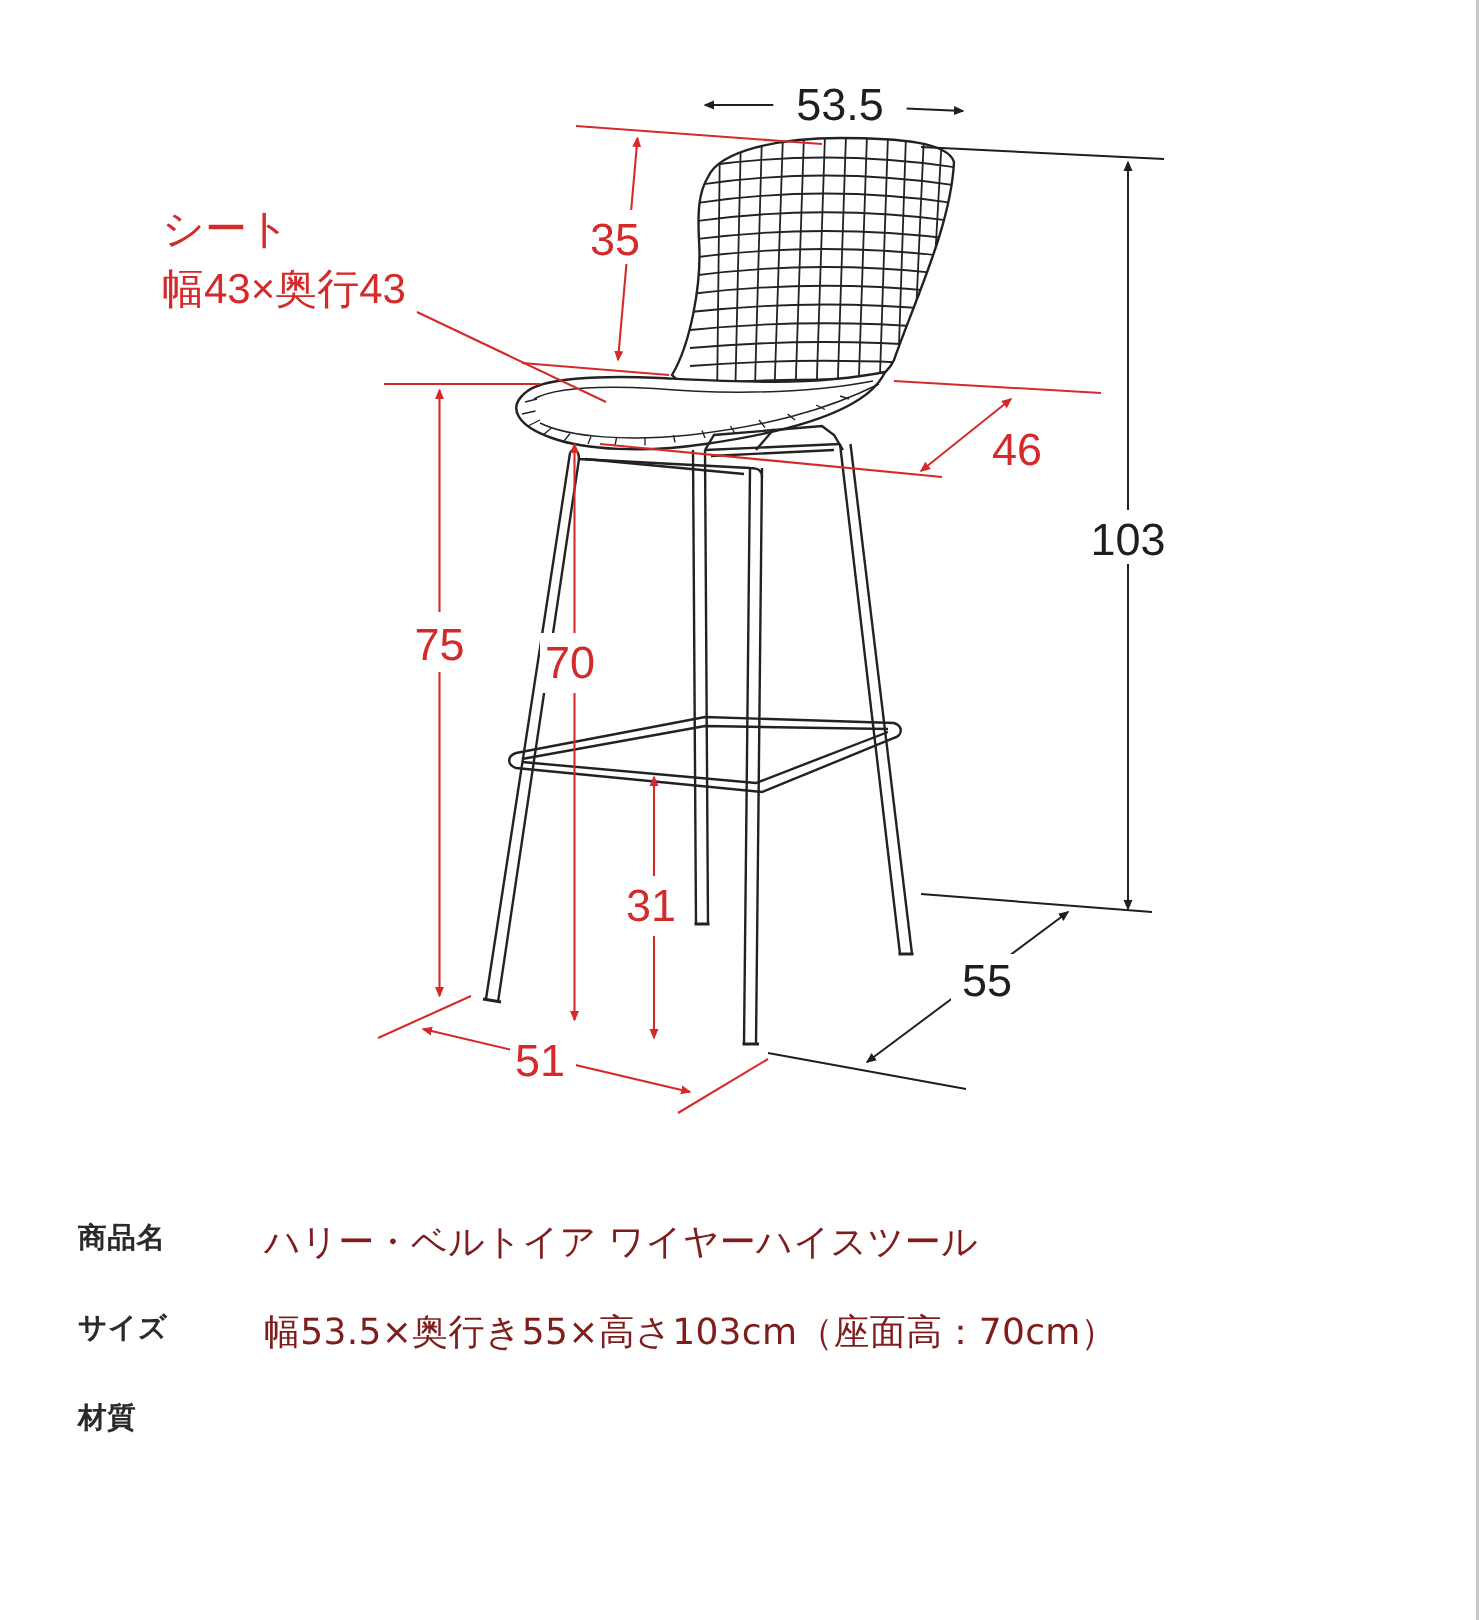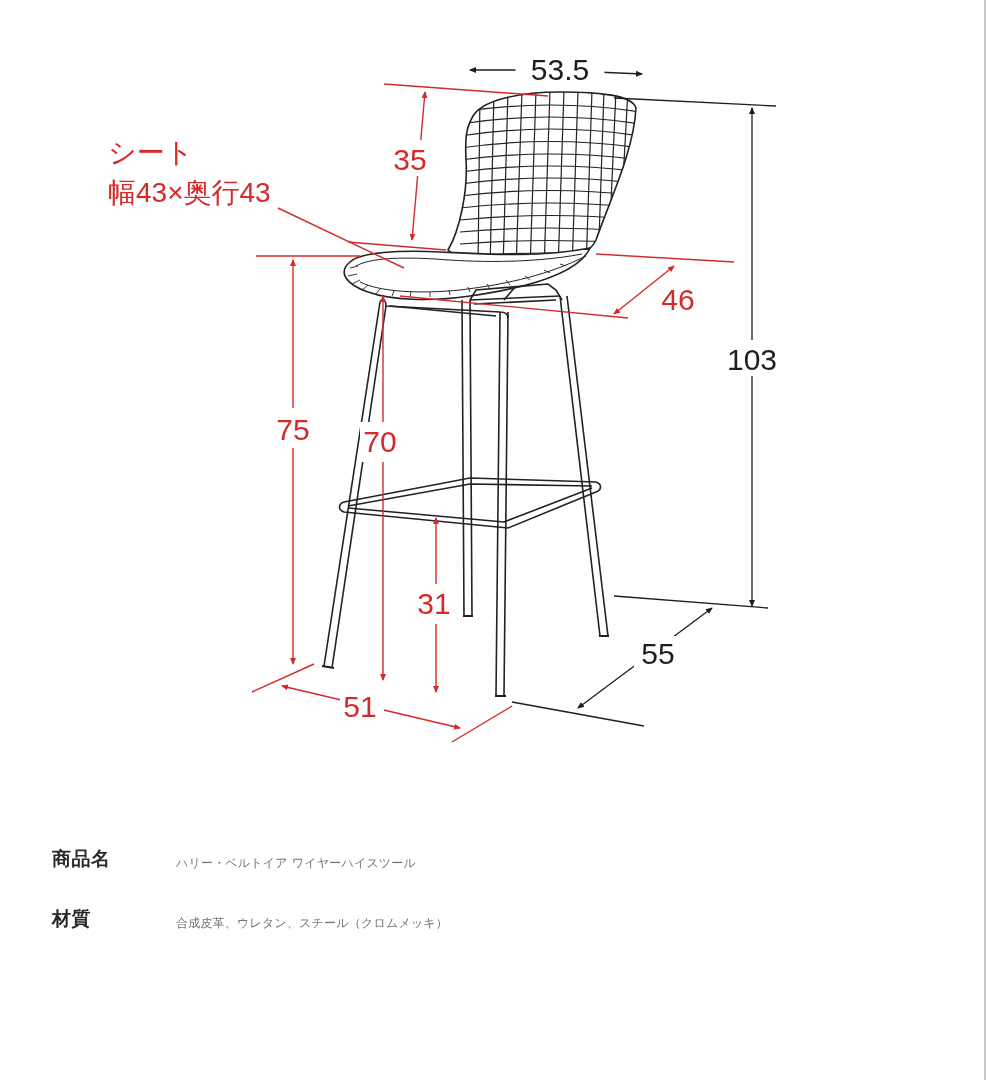--- a/index.html
+++ b/index.html
@@ -3,23 +3,23 @@
   <meta charset="utf-8">
   <style>
     html, body { margin: 0; padding: 0; background: #ffffff; }
     body { width: 986px; height: 1080px; position: relative; overflow: hidden;
       font-family: "DejaVu Sans", "Liberation Sans", sans-serif; }
     .edge-line { position: absolute; right: 0; top: 0; width: 2px; height: 1080px; background: #c8c8c8; }
     #diagram { position: absolute; left: 0; top: 0; width: 986px; height: 760px; }
     .dim-red { fill: #d42a2a; font-family: "Liberation Sans", "DejaVu Sans", sans-serif; }
     .dim-black { fill: #1e1e1e; font-family: "Liberation Sans", "DejaVu Sans", sans-serif; }
     .spec { position: absolute; left: 52px; top: 812px; width: 880px; }
-    .spec-row { display: flex; align-items: flex-end; height: 60px; }
+    .spec-row { display: flex; align-items: flex-start; height: 60px; }
     .spec-label { width: 124px; font-size: 19px; color: #2a2a2a; font-weight: bold; letter-spacing: 0.5px; }
-    .spec-value { font-size: 12px; color: #737373; letter-spacing: 0.2px; }
+    .spec-value { font-size: 24px; color: #7f1d1d; letter-spacing: 0.2px; }
   </style>
 </head>
 <body>
 
 <div class="edge-line"></div>
 
 <svg id="diagram" viewBox="0 0 986 760" xmlns="http://www.w3.org/2000/svg">
   <defs>
     <marker id="arrR" markerWidth="8" markerHeight="8" refX="6" refY="4" orient="auto-start-reverse" markerUnits="userSpaceOnUse">
       <path d="M0,1 L7,4 L0,7 z" fill="#d42a2a"></path>
@@ -184,16 +184,19 @@
     <text class="dim-black" x="658" y="664" font-size="30" text-anchor="middle">55</text>
   </g>
 </svg>
 
 <div class="spec">
   <div class="spec-row">
     <div class="spec-label">商品名</div>
     <div class="spec-value">ハリー・ベルトイア ワイヤーハイスツール</div>
   </div>
   <div class="spec-row">
+    <div class="spec-label">サイズ</div>
+    <div class="spec-value">幅53.5×奥行き55×高さ103cm（座面高：70cm）</div>
+  </div>
+  <div class="spec-row">
     <div class="spec-label">材質</div>
-    <div class="spec-value">合成皮革、ウレタン、スチール（クロムメッキ）</div>
   </div>
 </div>
 
 </body></html>

